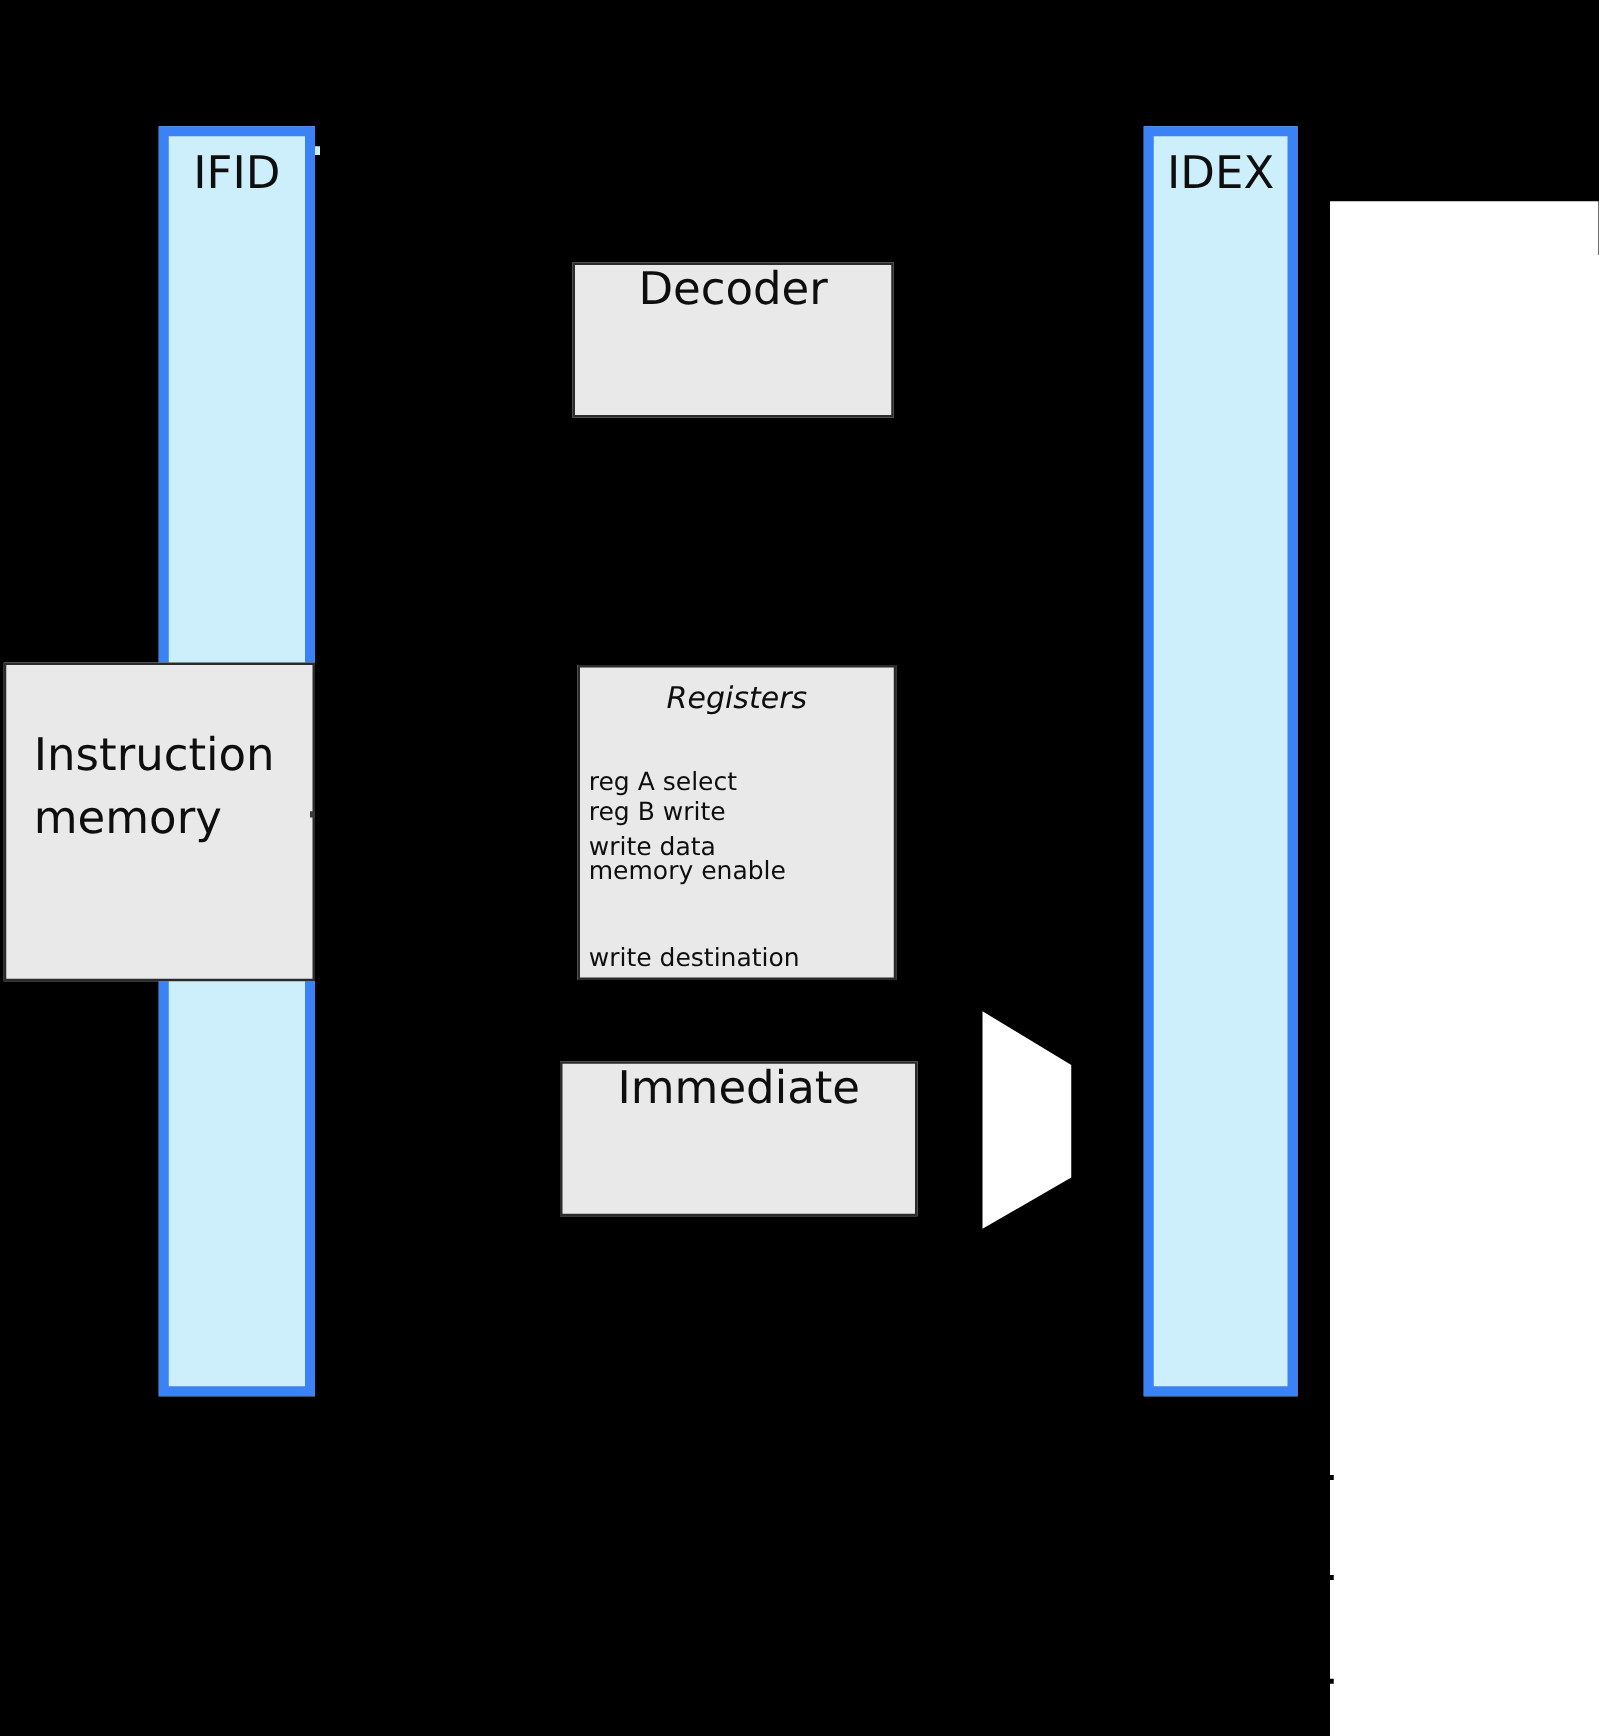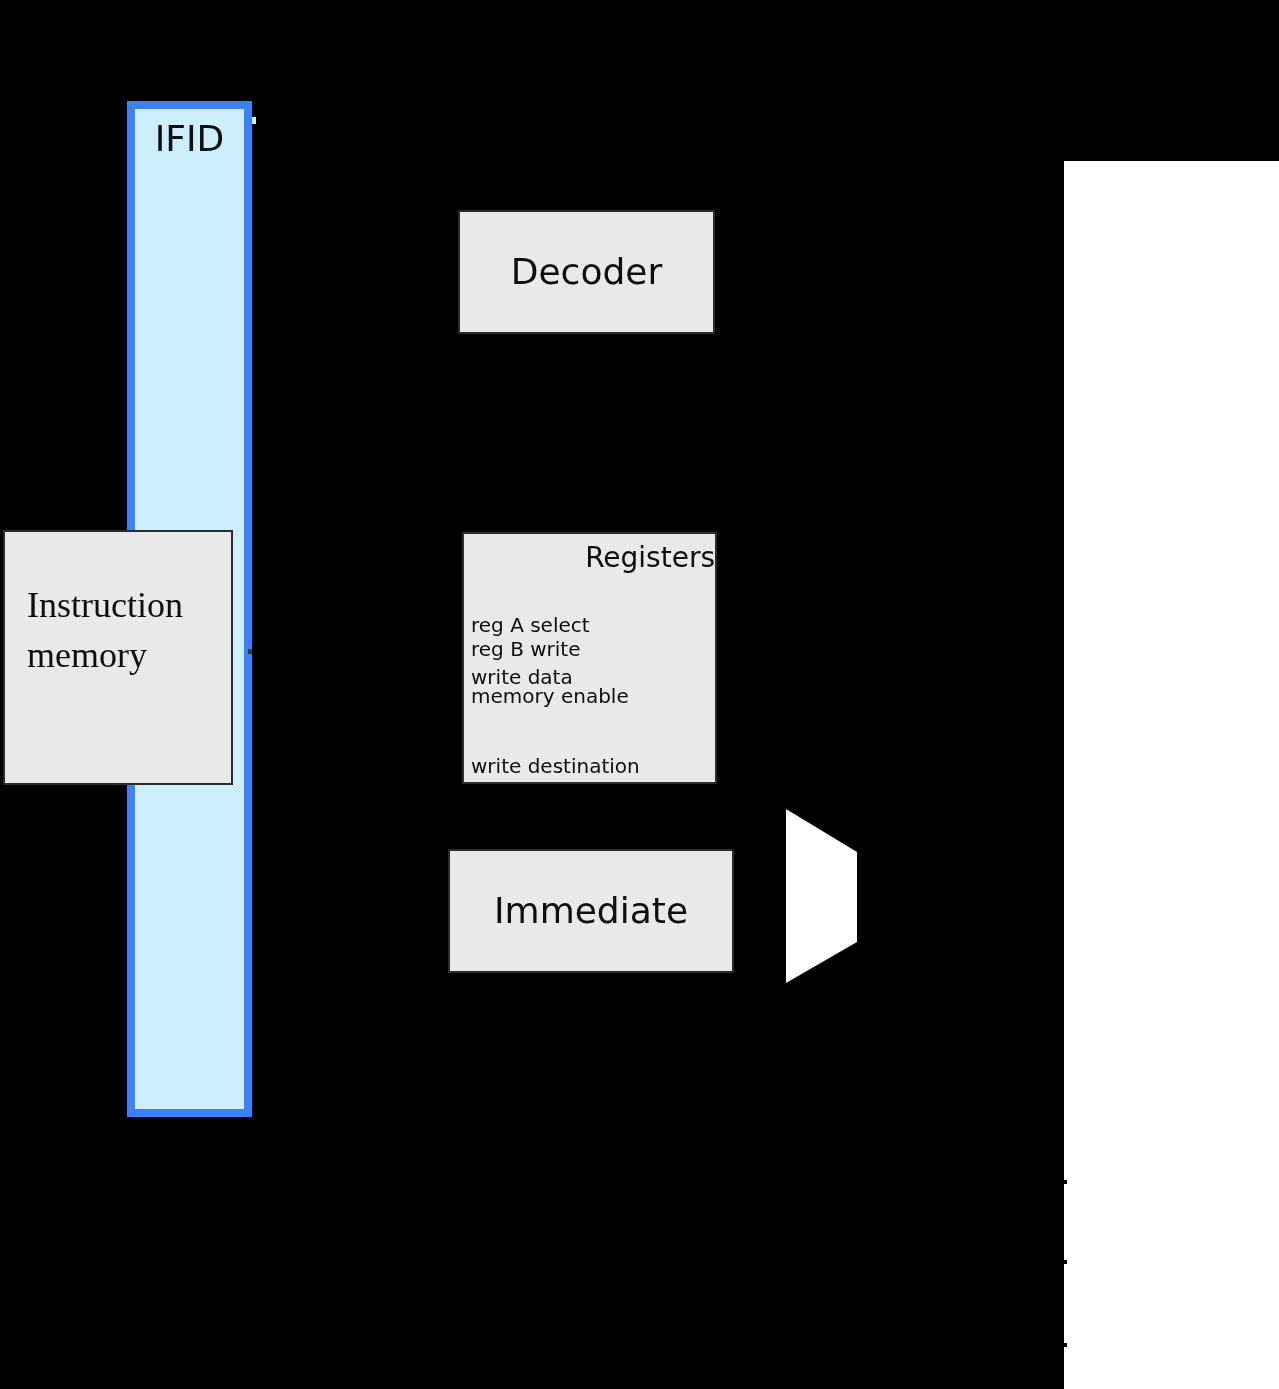--- a/index.html
+++ b/index.html
@@ -24,32 +24,32 @@
   .pipe-bar.idex{left:915px;width:123px;}
   .pipe-label{
     position:absolute;top:12px;left:0;right:0;text-align:center;
     font-size:36px;line-height:36px;
   }
   .block{
     position:absolute;box-sizing:border-box;
     background:var(--block-fill,#e9e9e9);
     border:2px solid #2b2b2b;
   }
-  .block.centered{display:flex;align-items:center;justify-content:center;}
+  .block.centered{display:flex;justify-content:center;}
   .block-label{font-size:36px;line-height:40px;}
   .decoder{left:458px;top:210px;width:257px;height:124px;}
-  .instruction-memory{left:3px;top:530px;width:230px;height:255px;font-family:Liberation Serif, serif;}
+  .instruction-memory{left:3px;top:530px;width:249px;height:255px;}
   .im-label{
     position:absolute;left:22px;top:48px;width:212px;
     font-size:36px;line-height:50px;
   }
   .registers{left:462px;top:532px;width:255px;height:252px;}
   .reg-title{
-    position:absolute;top:4px;left:0;right:0;text-align:right;
-    font-size:28px;line-height:40px;
+    position:absolute;top:4px;left:0;right:0;text-align:center;
+    font-size:24px;line-height:40px;font-style:italic;
   }
   .port{
     position:absolute;left:7px;font-size:20px;line-height:19px;white-space:nowrap;
   }
   .port.a{top:82px;}
   .port.b{top:106px;}
   .port.wd{top:134px;text-align:right;}
   .port.we{top:153px;}
   .port.wdest{top:186px;margin-top:37px;}
   .immediate{left:448px;top:849px;width:286px;height:124px;}
@@ -65,20 +65,23 @@
 <body>
 
 <div class="canvas">
 
   <div class="white-panel"></div>
 
   <div class="pipe-bar ifid">
     <div class="pipe-label">IFID</div>
   </div>
 
+  <div class="pipe-bar idex">
+    <div class="pipe-label">IDEX</div>
+  </div>
 
   <div class="block decoder centered">
     <div class="block-label">Decoder</div>
   </div>
 
   <div class="block instruction-memory">
     <div class="im-label">Instruction memory</div>
   </div>
 
   <div class="block registers">

